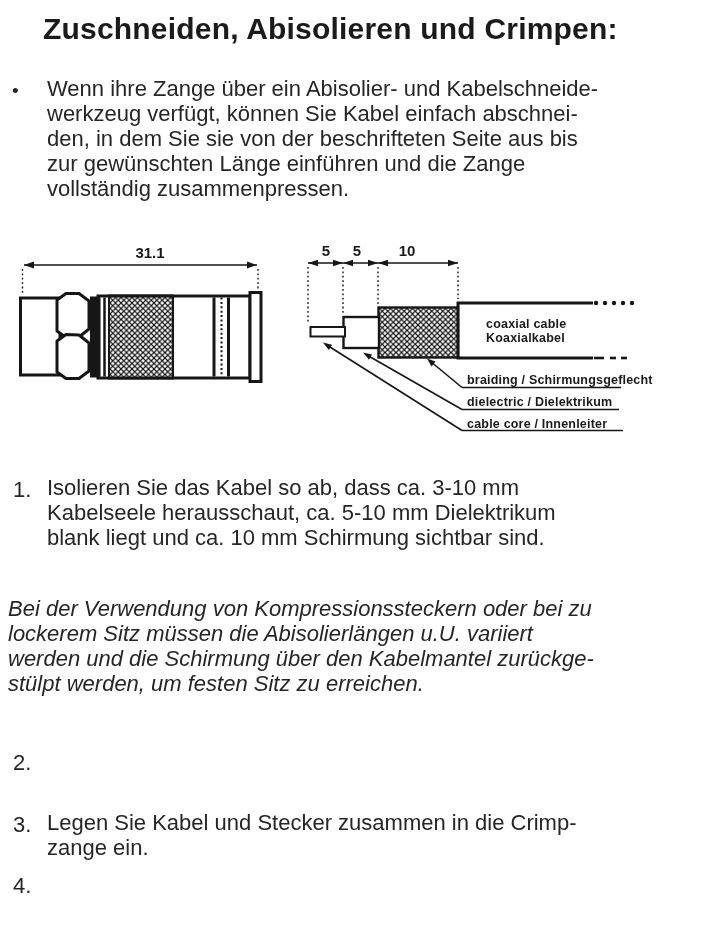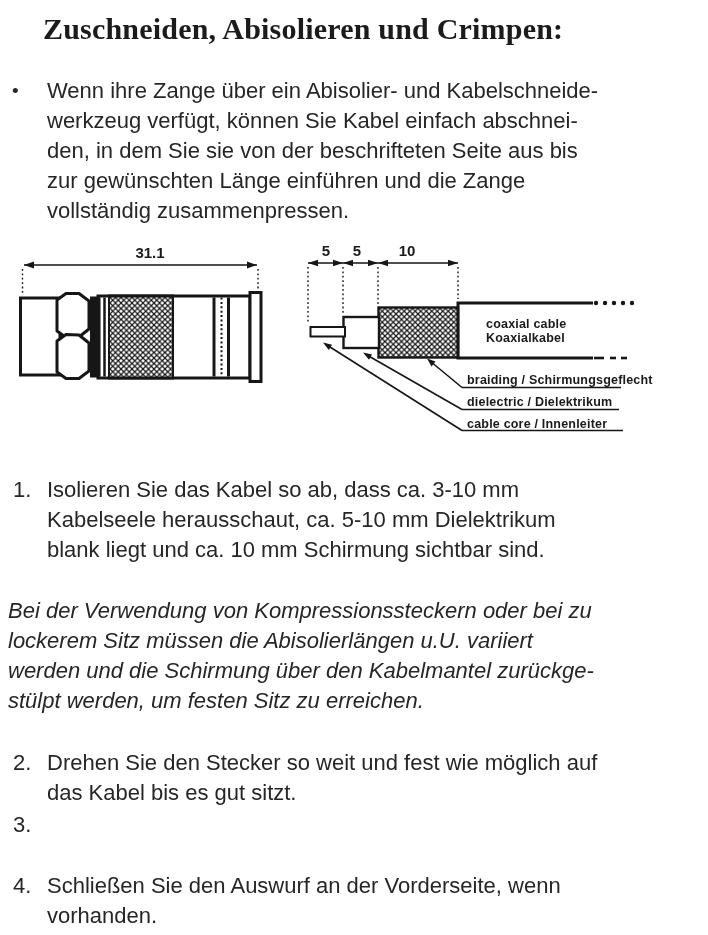--- a/index.html
+++ b/index.html
@@ -4,24 +4,23 @@
 <style>
   html,body{margin:0;padding:0;background:#fff;}
   .doc{
     position:relative;width:708px;height:935px;background:#ffffff;
     font-family:"Liberation Sans", sans-serif;color:#222;overflow:hidden;
   }
   .title{
     position:absolute;left:43px;top:12px;
     font-size:30px;font-weight:bold;color:#1b1b1b;letter-spacing:.2px;
     white-space:nowrap;
-    font-family:Liberation Serif, serif;
   }
   .para{
-    position:absolute;font-size:22px;line-height:30px;color:#262626;
+    position:absolute;font-size:22px;line-height:25px;color:#262626;
     white-space:pre-line;
   }
   .marker{
     position:absolute;left:13px;font-size:22px;line-height:30px;color:#262626;
   }
   .marker.bullet{font-size:19px;line-height:30px;left:12px;}
   .item-text{left:47px;width:645px;}
   .note{left:8px;width:698px;font-style:italic;}
   .diagram{position:absolute;left:0;top:237px;width:697px;height:215px;}
   svg text{font-family:"Liberation Sans", sans-serif;fill:#1a1a1a;}
@@ -136,22 +135,20 @@
   <div class="para item-text" style="top:475px;">Isolieren Sie das Kabel so ab, dass ca. 3-10 mm
 Kabelseele herausschaut, ca. 5-10 mm Dielektrikum
 blank liegt und ca. 10 mm Schirmung sichtbar sind.</div>
 
   <div class="para note" style="top:596px;">Bei der Verwendung von Kompressionssteckern oder bei zu
 lockerem Sitz müssen die Abisolierlängen u.U. variiert
 werden und die Schirmung über den Kabelmantel zurückge-
 stülpt werden, um festen Sitz zu erreichen.</div>
 
   <div class="marker" style="top:748px;">2.</div>
-  <div class="para item-text" style="top:748px;">Drehen Sie den Stecker so weit und fest wie möglich auf
-das Kabel bis es gut sitzt.</div>
 
   <div class="marker" style="top:810px;">3.</div>
+  <div class="para item-text" style="top:810px;">Legen Sie Kabel und Stecker zusammen in die Crimp-
+zange ein.</div>
 
   <div class="marker" style="top:871px;">4.</div>
-  <div class="para item-text" style="top:871px;">Schließen Sie den Auswurf an der Vorderseite, wenn
-vorhanden.</div>
 
 </div>
 
 </body></html>

